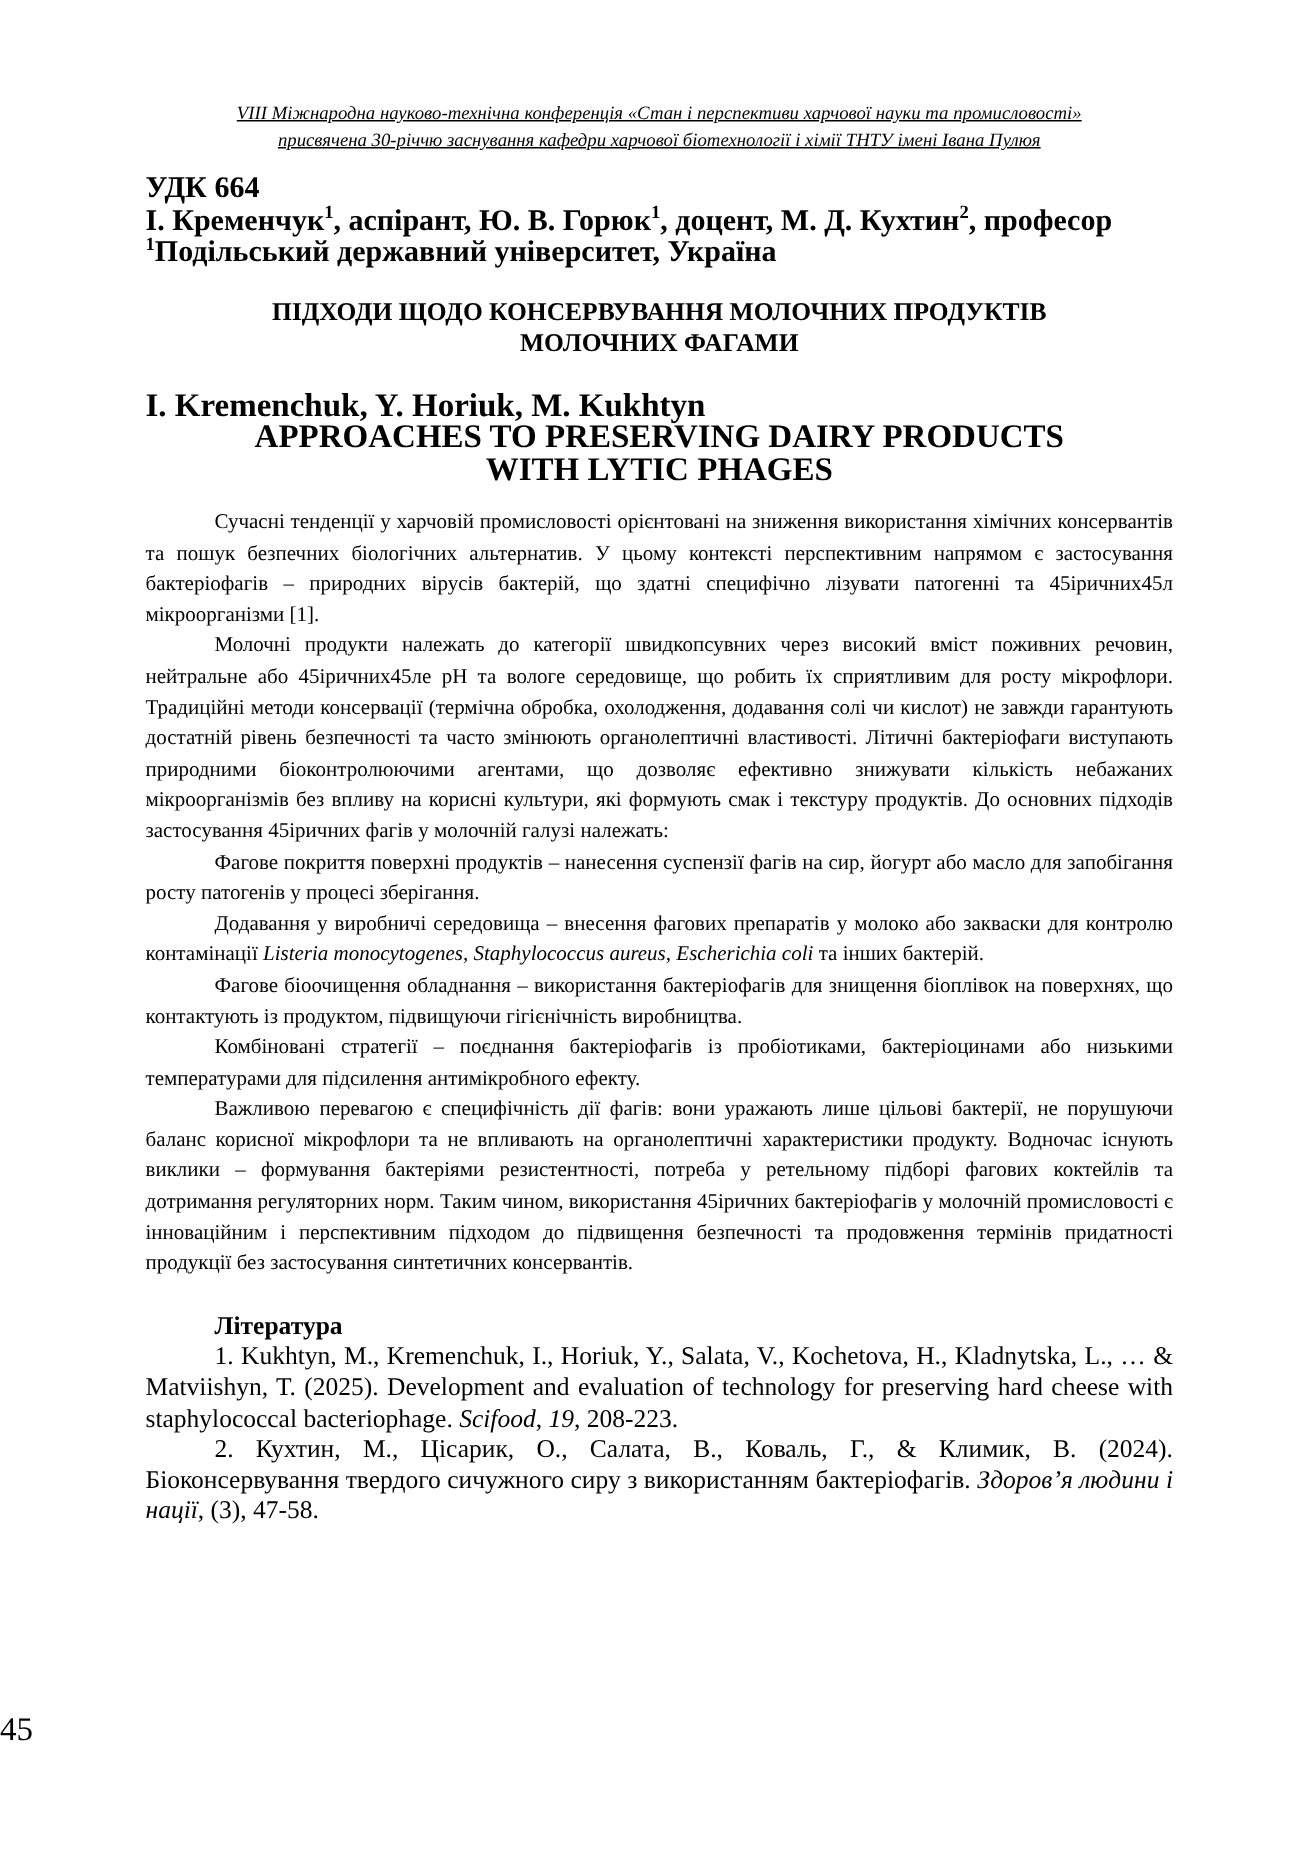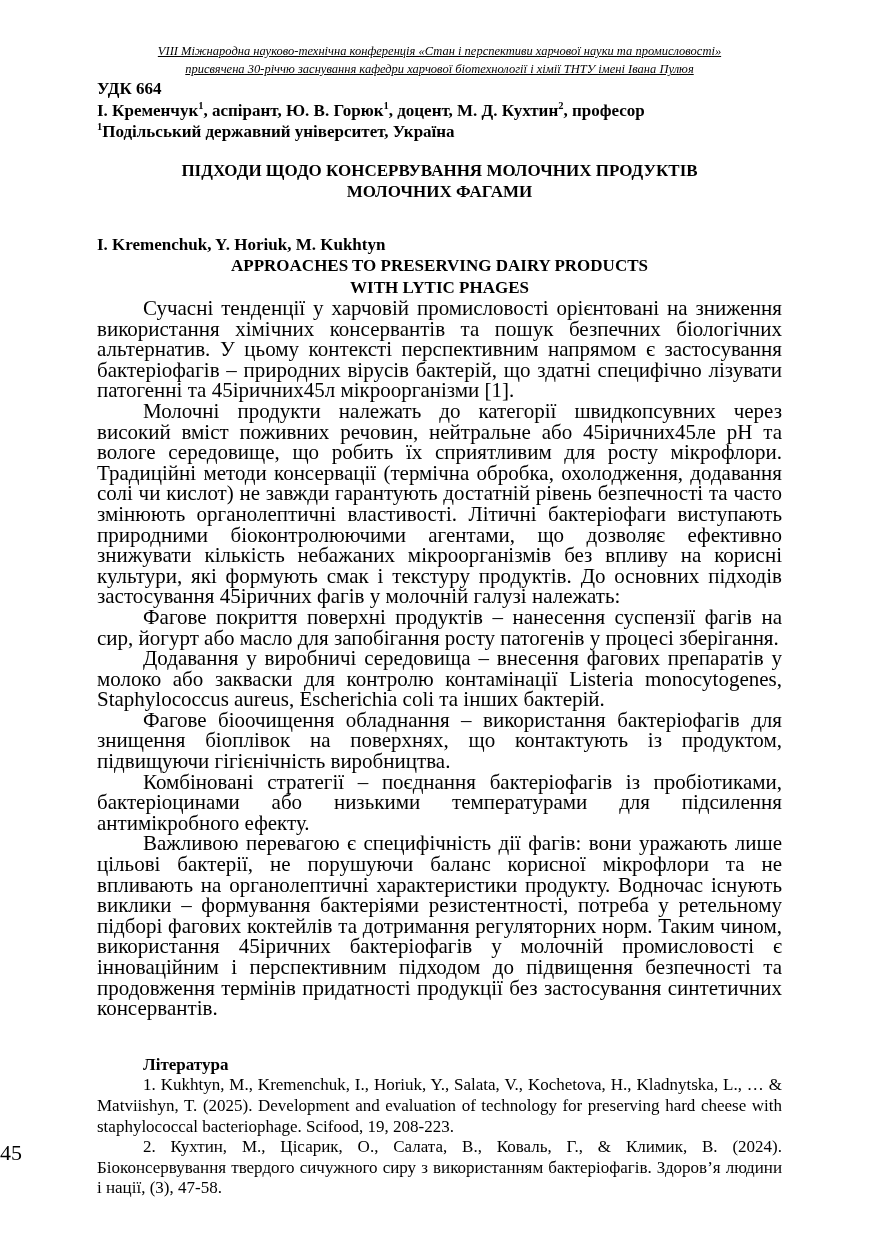--- a/index.html
+++ b/index.html
@@ -5,65 +5,67 @@
   html, body { margin: 0; padding: 0; background: #e8e8e8; }
   .page {
     position: relative;
     width: 877px;
     height: 1240px;
     margin: 0 auto;
     background: #ffffff;
     color: #000000;
     font-family: "Liberation Serif", "DejaVu Serif", serif;
     box-sizing: border-box;
-    padding: 42px 95px 0 97px;
+    padding: 66px 95px 0 97px;
     overflow: hidden;
   }
   .header-note {
     text-align: center;
     font-style: italic;
     font-size: 12.5px;
     line-height: 18px;
   }
   .header-note .hline { text-decoration: underline; }
   .meta {
+    margin-top: 13px;
     font-weight: bold;
-    font-size: 17px;
+    font-size: 20px;
     line-height: 21.5px;
   }
   .title-ua {
     margin-top: 17px;
     text-align: center;
     font-weight: bold;
     font-size: 17px;
     line-height: 21.5px;
   }
   .en-block {
-    margin-top: 31px;
+    margin-top: 19px;
     font-weight: bold;
-    font-size: 17px;
+    font-size: 22px;
     line-height: 21.5px;
   }
   .title-en { text-align: center; }
   .body-text {
-    font-size: 21px;
+    margin-top: 16px;
+    font-size: 14px;
     line-height: 20.6px;
     text-align: justify;
   }
   .body-text p { margin: 0; text-indent: 46px; }
   .refs {
-    margin-top: 36px;
+    margin-top: 20px;
     font-size: 17px;
     line-height: 20.6px;
     text-align: justify;
   }
   .refs-heading { font-weight: bold; text-indent: 46px; }
   .refs p { margin: 0; text-indent: 46px; }
   .b { font-weight: normal; }
-  .i { }
+  .i { font-style: italic; }
   sup { font-size: 0.62em; vertical-align: super; line-height: 0; }
   .page-number {
     position: absolute;
     bottom: 74px;
     left: 0;
     right: 0;
     font-size: 22px;
   }
 </style>
 </head>

